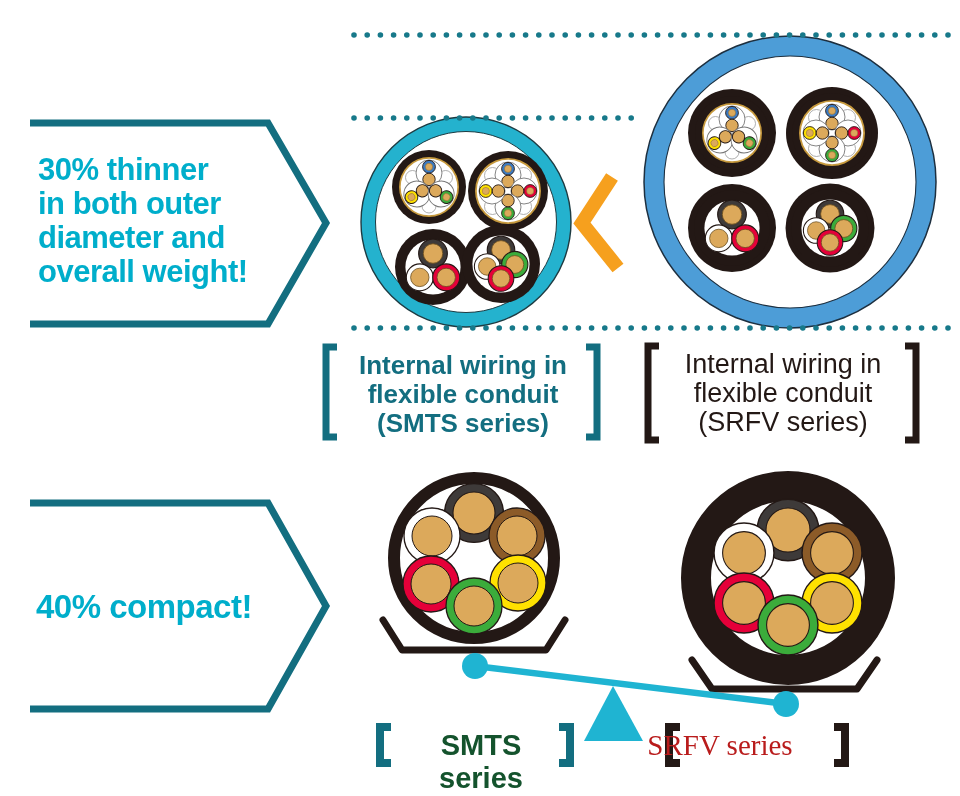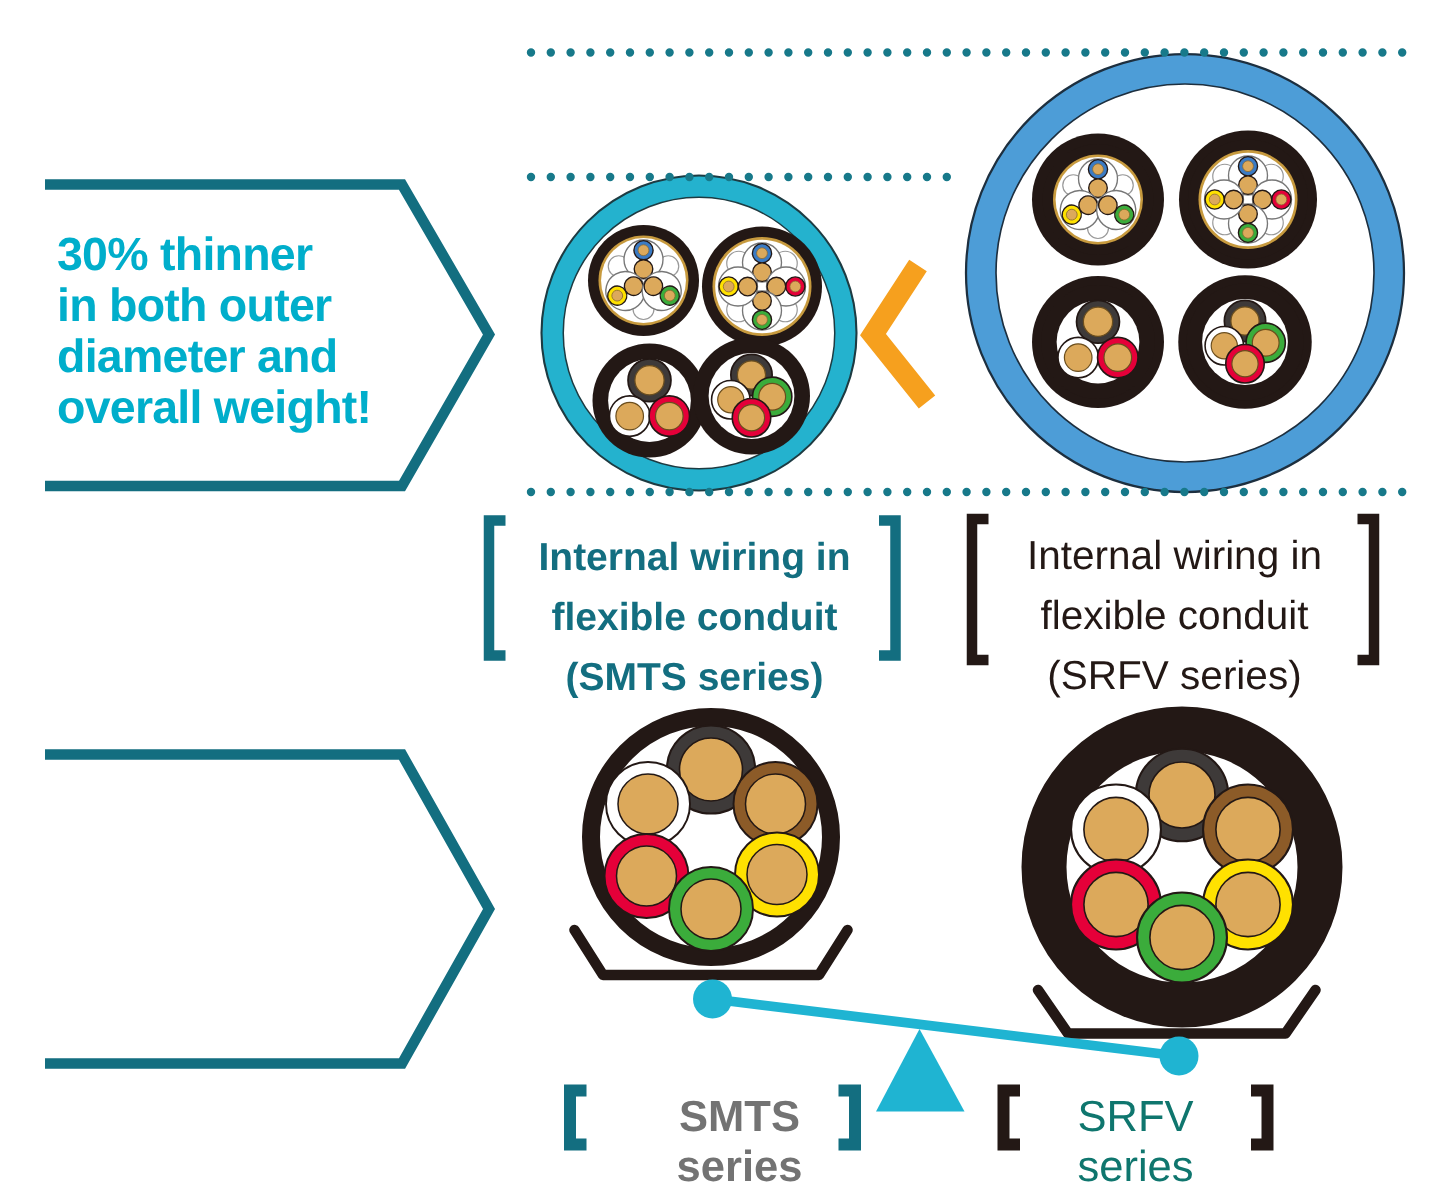--- a/index.html
+++ b/index.html
@@ -9,29 +9,29 @@
     border-radius:13px;
   }
   .stage svg{position:absolute;left:0;top:0;}
   .txt{position:absolute;white-space:pre-line;}
   .banner-text{
     color:#00AECB;font-weight:bold;letter-spacing:-0.5px;
   }
   .banner-text.t1{left:38px;top:153px;width:292px;font-size:31px;line-height:34px;}
   .banner-text.t2{left:36px;top:589px;width:292px;font-size:33px;line-height:36px;}
   .conduit-label{
-    text-align:center;font-size:26px;line-height:40px;
+    text-align:center;font-size:26px;line-height:29px;
   }
   .conduit-label.smts{left:338px;top:351px;width:250px;color:#136E80;font-weight:bold;}
   .conduit-label.srfv{left:660px;top:350px;width:246px;color:#231815;font-weight:400;font-size:27px;}
   .series-label{
     text-align:center;font-size:29px;top:729px;
   }
-  .series-label.smts{left:409px;width:168px;color:#737373;font-weight:bold;}
-  .series-label.srfv{left:680px;width:154px;color:#0f766e;font-weight:400;}
+  .series-label.smts{left:397px;width:168px;color:#14532d;font-weight:bold;}
+  .series-label.srfv{left:643px;width:154px;color:#b91c1c;font-weight:400;font-family:Liberation Serif, serif;}
 </style>
 </head>
 <body>
 
 <div class="stage">
 
 <svg width="960" height="796" viewBox="0 0 960 796">
   <defs>
 
     <g id="pair">
@@ -190,18 +190,19 @@
 overall weight!</div>
 
 <div class="txt conduit-label smts">Internal wiring in
 flexible conduit
 (SMTS series)</div>
 
 <div class="txt conduit-label srfv">Internal wiring in
 flexible conduit
 (SRFV series)</div>
 
+<div class="txt banner-text t2">40% compact!</div>
 
 <div class="txt series-label smts">SMTS series</div>
 
 <div class="txt series-label srfv">SRFV series</div>
 
 </div>
 
 </body></html>

